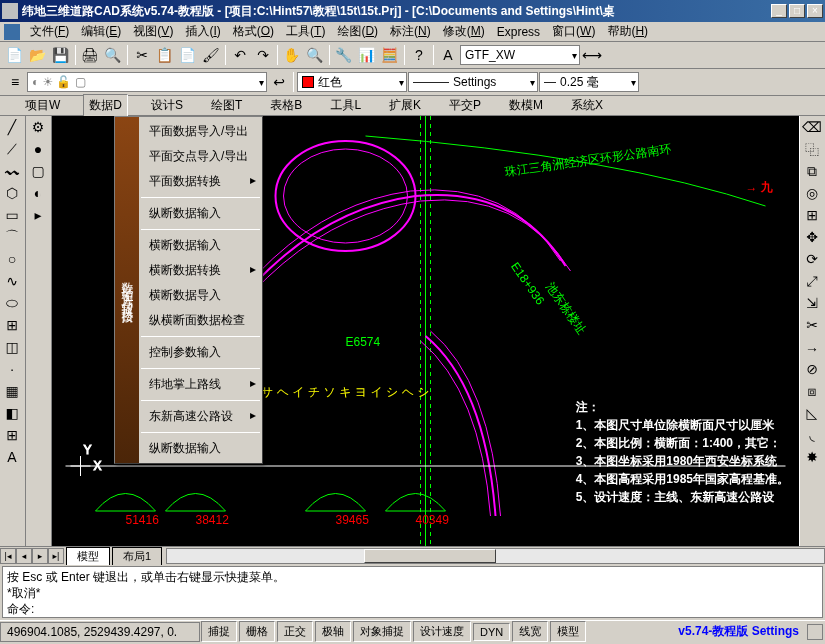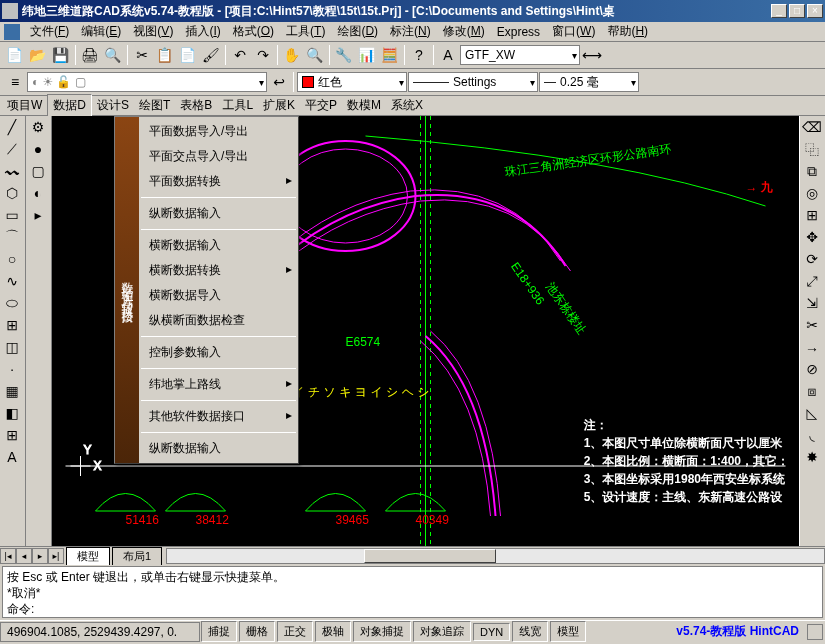--- a/index.html
+++ b/index.html
@@ -15,33 +15,33 @@
 .menubar .u { text-decoration: underline; }
 
 .toolbar { background: #d4d0c8; display: flex; align-items: center; padding: 2px 4px; border-bottom: 1px solid #808080; gap: 1px; flex-wrap: nowrap; overflow: hidden; }
 .tbtn { width: 22px; height: 22px; border: 1px solid #d4d0c8; display: flex; align-items: center; justify-content: center; cursor: pointer; font-size: 14px; }
 .sep { width: 1px; height: 20px; background: #808080; margin: 0 2px; border-right: 1px solid #fff; }
 .combo { height: 20px; border: 1px solid #808080; background: #fff; display: flex; align-items: center; padding: 0 14px 0 4px; position: relative; cursor: pointer; }
 .combo::after { content: "▾"; position: absolute; right: 2px; font-size: 10px; }
 .swatch { width: 12px; height: 12px; margin-right: 4px; border: 1px solid #000; }
 
 .submenubar { background: #d4d0c8; height: 20px; display: flex; align-items: center; padding: 0 2px; border-bottom: 1px solid #808080; }
-.submenubar .sm { padding: 2px 5px; cursor: pointer; white-space: nowrap; }
+.submenubar .sm { padding: 2px 5px; cursor: pointer; white-space: nowrap; margin-left: 18px; }
 .submenubar .sm.active { border: 1px solid #808080; border-right-color: #fff; border-bottom-color: #fff; background: #d4d0c8; }
 
 .workarea { display: flex; height: 430px; position: relative; }
 .vtoolbar { width: 26px; background: #d4d0c8; display: flex; flex-direction: column; border-right: 1px solid #808080; }
 .vtoolbar.right { border-right: none; border-left: 1px solid #fff; }
 .vtoolbar .tbtn { width: 24px; height: 22px; }
 
 .canvas-wrap { flex: 1; position: relative; background: #000; }
 .canvas { position: absolute; inset: 0; }
 .canvas svg { width: 100%; height: 100%; }
 
-.dropdown { position: absolute; left: 62px; top: 0; width: 185px; background: #d4d0c8; border: 1px solid #808080; border-right-color: #404040; border-bottom-color: #404040; z-index: 100; box-shadow: 2px 2px 3px rgba(0,0,0,.4); }
+.dropdown { position: absolute; left: 62px; top: 0; width: 149px; background: #d4d0c8; border: 1px solid #808080; border-right-color: #404040; border-bottom-color: #404040; z-index: 100; box-shadow: 2px 2px 3px rgba(0,0,0,.4); }
 .dropdown .strip { position: absolute; left: 0; top: 0; bottom: 0; width: 24px; background: linear-gradient(to bottom, #8b4513, #4b2508); color: #fff; writing-mode: vertical-rl; text-align: center; display: flex; align-items: center; justify-content: center; letter-spacing: 4px; font-size: 12px; }
 .dropdown .items { margin-left: 24px; padding: 2px 0; }
 .dditem { padding: 4px 18px 4px 10px; cursor: pointer; position: relative; white-space: nowrap; }
 .dditem.arrow::after { content: "▸"; position: absolute; right: 6px; }
 .ddsep { height: 1px; background: #808080; margin: 3px 2px; border-bottom: 1px solid #fff; }
 
 .notes { position: absolute; right: 10px; bottom: 40px; color: #fff; font-size: 12px; line-height: 18px; font-weight: bold; }
 .notes div { white-space: nowrap; }
 
 .tabs { height: 18px; background: #d4d0c8; display: flex; align-items: center; border-top: 1px solid #808080; }
@@ -234,31 +234,32 @@
           <div class="ddsep"></div>
           <div class="dditem">横断数据输入</div>
           <div class="dditem arrow">横断数据转换</div>
           <div class="dditem">横断数据导入</div>
           <div class="dditem">纵横断面数据检查</div>
           <div class="ddsep"></div>
           <div class="dditem">控制参数输入</div>
           <div class="ddsep"></div>
           <div class="dditem arrow">纬地掌上路线</div>
           <div class="ddsep"></div>
-          <div class="dditem arrow">其他软件数据接口</div>
+          <div class="dditem arrow">东新高速公路设</div>
           <div class="ddsep"></div>
           <div class="dditem">纵断数据输入</div>
         </div>
     </div>
 
     <div class="notes">
       <div>注：</div>
       <div>1、本图尺寸单位除横断面尺寸以厘米</div>
       <div>2、本图比例：横断面：1:400，其它：</div>
       <div>3、本图坐标采用1980年西安坐标系统</div>
+      <div>4、本图高程采用1985年国家高程基准。</div>
       <div>5、设计速度：主线、东新高速公路设</div>
     </div>
   </div>
 
   <div class="vtoolbar right">
     <div class="tbtn">⌫</div>
     <div class="tbtn">⿻</div>
     <div class="tbtn">⧉</div>
     <div class="tbtn">◎</div>
     <div class="tbtn">⊞</div>
@@ -294,20 +295,20 @@
   <div>命令:</div>
 </div>
 
 <div class="statusbar">
   <div class="coords">496904.1085, 2529439.4297, 0.</div>
   <div class="panel">捕捉</div>
     <div class="panel">栅格</div>
     <div class="panel">正交</div>
     <div class="panel">极轴</div>
     <div class="panel">对象捕捉</div>
-    <div class="panel">对象追踪</div>
+    <div class="panel">设计速度</div>
     <div class="panel">DYN</div>
     <div class="panel">线宽</div>
     <div class="panel">模型</div>
     <div class="spacer"></div>
-  <div class="ver">v5.74-教程版 HintCAD</div>
+  <div class="ver">v5.74-教程版 Settings</div>
   <div style="width:16px;height:16px;background:#d4d0c8;border:1px solid #808080;margin:0 2px"></div>
 </div>
 
 </body></html>

